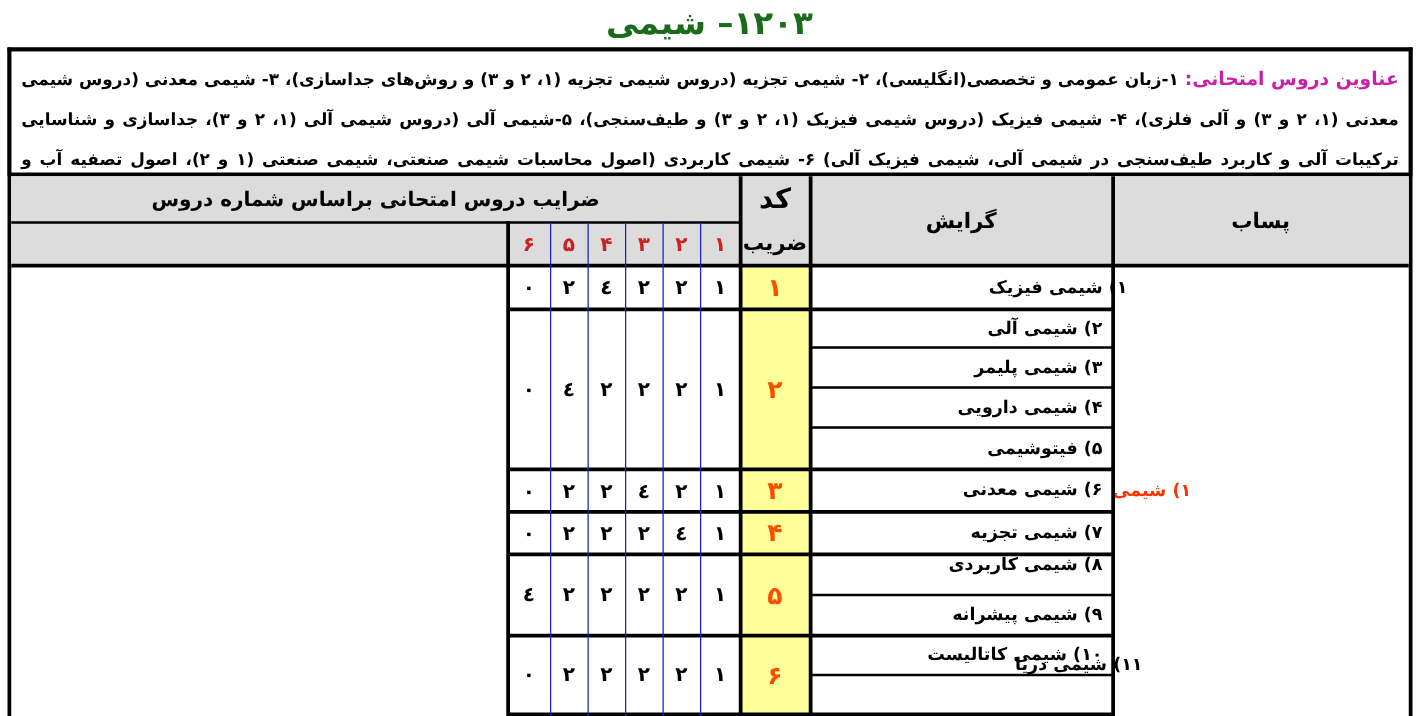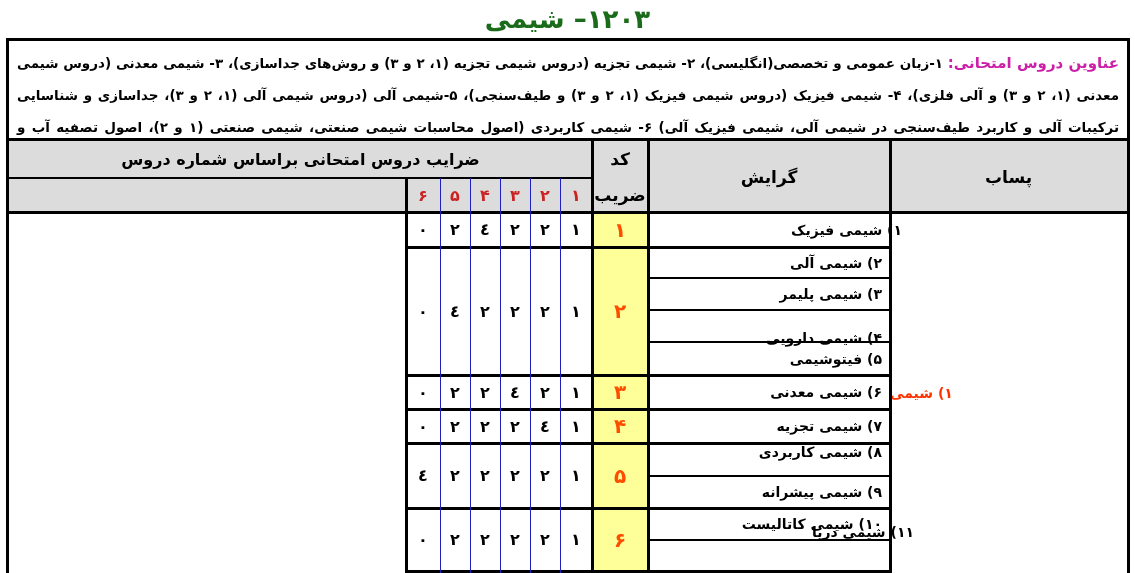--- a/index.html
+++ b/index.html
@@ -33,21 +33,21 @@
 </div>
 
 <div class="frame"></div>
 
 <div class="cell gray" style="left:9px;top:141px;width:1118px;height:71px;"></div>
 
 <div class="cell" style="left:890px;top:141px;width:237px;height:71px;font-size:17px;">پساب</div>
 
 <div class="cell" style="left:648px;top:141px;width:242px;height:71px;font-size:17px;">گرایش</div>
 
-<div class="cell" style="left:592px;top:141px;width:56px;height:36px;font-size:17px;text-align:right;">کد</div>
+<div class="cell" style="left:592px;top:141px;width:56px;height:36px;font-size:22px;text-align:right;">کد</div>
 <div class="cell" style="left:592px;top:177px;width:56px;height:35px;font-size:17px;">ضریب</div>
 
 <div class="cell" style="left:9px;top:141px;width:583px;height:37px;font-size:16px;direction:rtl;">ضرایب دروس امتحانی براساس شماره دروس</div>
 
 <div class="cell num-red" style="left:560px;top:179px;width:32px;height:33px;">۱</div>
 <div class="cell num-red" style="left:530px;top:179px;width:30px;height:33px;">۲</div>
 <div class="cell num-red" style="left:500px;top:179px;width:30px;height:33px;">۳</div>
 <div class="cell num-red" style="left:470px;top:179px;width:30px;height:33px;">۴</div>
 <div class="cell num-red" style="left:440px;top:179px;width:30px;height:33px;">۵</div>
 <div class="cell num-red" style="left:406px;top:179px;width:34px;height:33px;">۶</div>
@@ -67,21 +67,21 @@
 
 <div class="cell code" style="left:592px;top:247px;width:56px;height:128px;">۲</div>
 <div class="cell coef" style="left:560px;top:247px;width:32px;height:128px;">۱</div>
 <div class="cell coef" style="left:530px;top:247px;width:30px;height:128px;">۲</div>
 <div class="cell coef" style="left:500px;top:247px;width:30px;height:128px;">۲</div>
 <div class="cell coef" style="left:470px;top:247px;width:30px;height:128px;">۲</div>
 <div class="cell coef" style="left:440px;top:247px;width:30px;height:128px;">٤</div>
 <div class="cell coef" style="left:406px;top:247px;width:34px;height:128px;">۰</div>
 <div class="cell item" style="left:648px;top:247px;width:242px;height:31px;">۲) شیمی آلی</div>
 <div class="cell item" style="left:648px;top:278px;width:242px;height:32px;">۳) شیمی پلیمر</div>
-<div class="cell item" style="left:648px;top:310px;width:242px;height:32px;margin-top:12px;">۴) شیمی دارویی</div>
+<div class="cell item" style="left:648px;top:310px;width:242px;height:32px;">۴) شیمی دارویی</div>
 <div class="cell item" style="left:648px;top:342px;width:242px;height:33px;text-align:center;">۵) فیتوشیمی</div>
 
 <div class="cell code" style="left:592px;top:375px;width:56px;height:34px;">۳</div>
 <div class="cell coef" style="left:560px;top:375px;width:32px;height:34px;">۱</div>
 <div class="cell coef" style="left:530px;top:375px;width:30px;height:34px;">۲</div>
 <div class="cell coef" style="left:500px;top:375px;width:30px;height:34px;">٤</div>
 <div class="cell coef" style="left:470px;top:375px;width:30px;height:34px;">۲</div>
 <div class="cell coef" style="left:440px;top:375px;width:30px;height:34px;">۲</div>
 <div class="cell coef" style="left:406px;top:375px;width:34px;height:34px;">۰</div>
 <div class="cell item" style="left:648px;top:375px;width:242px;height:34px;">۶) شیمی معدنی</div>

